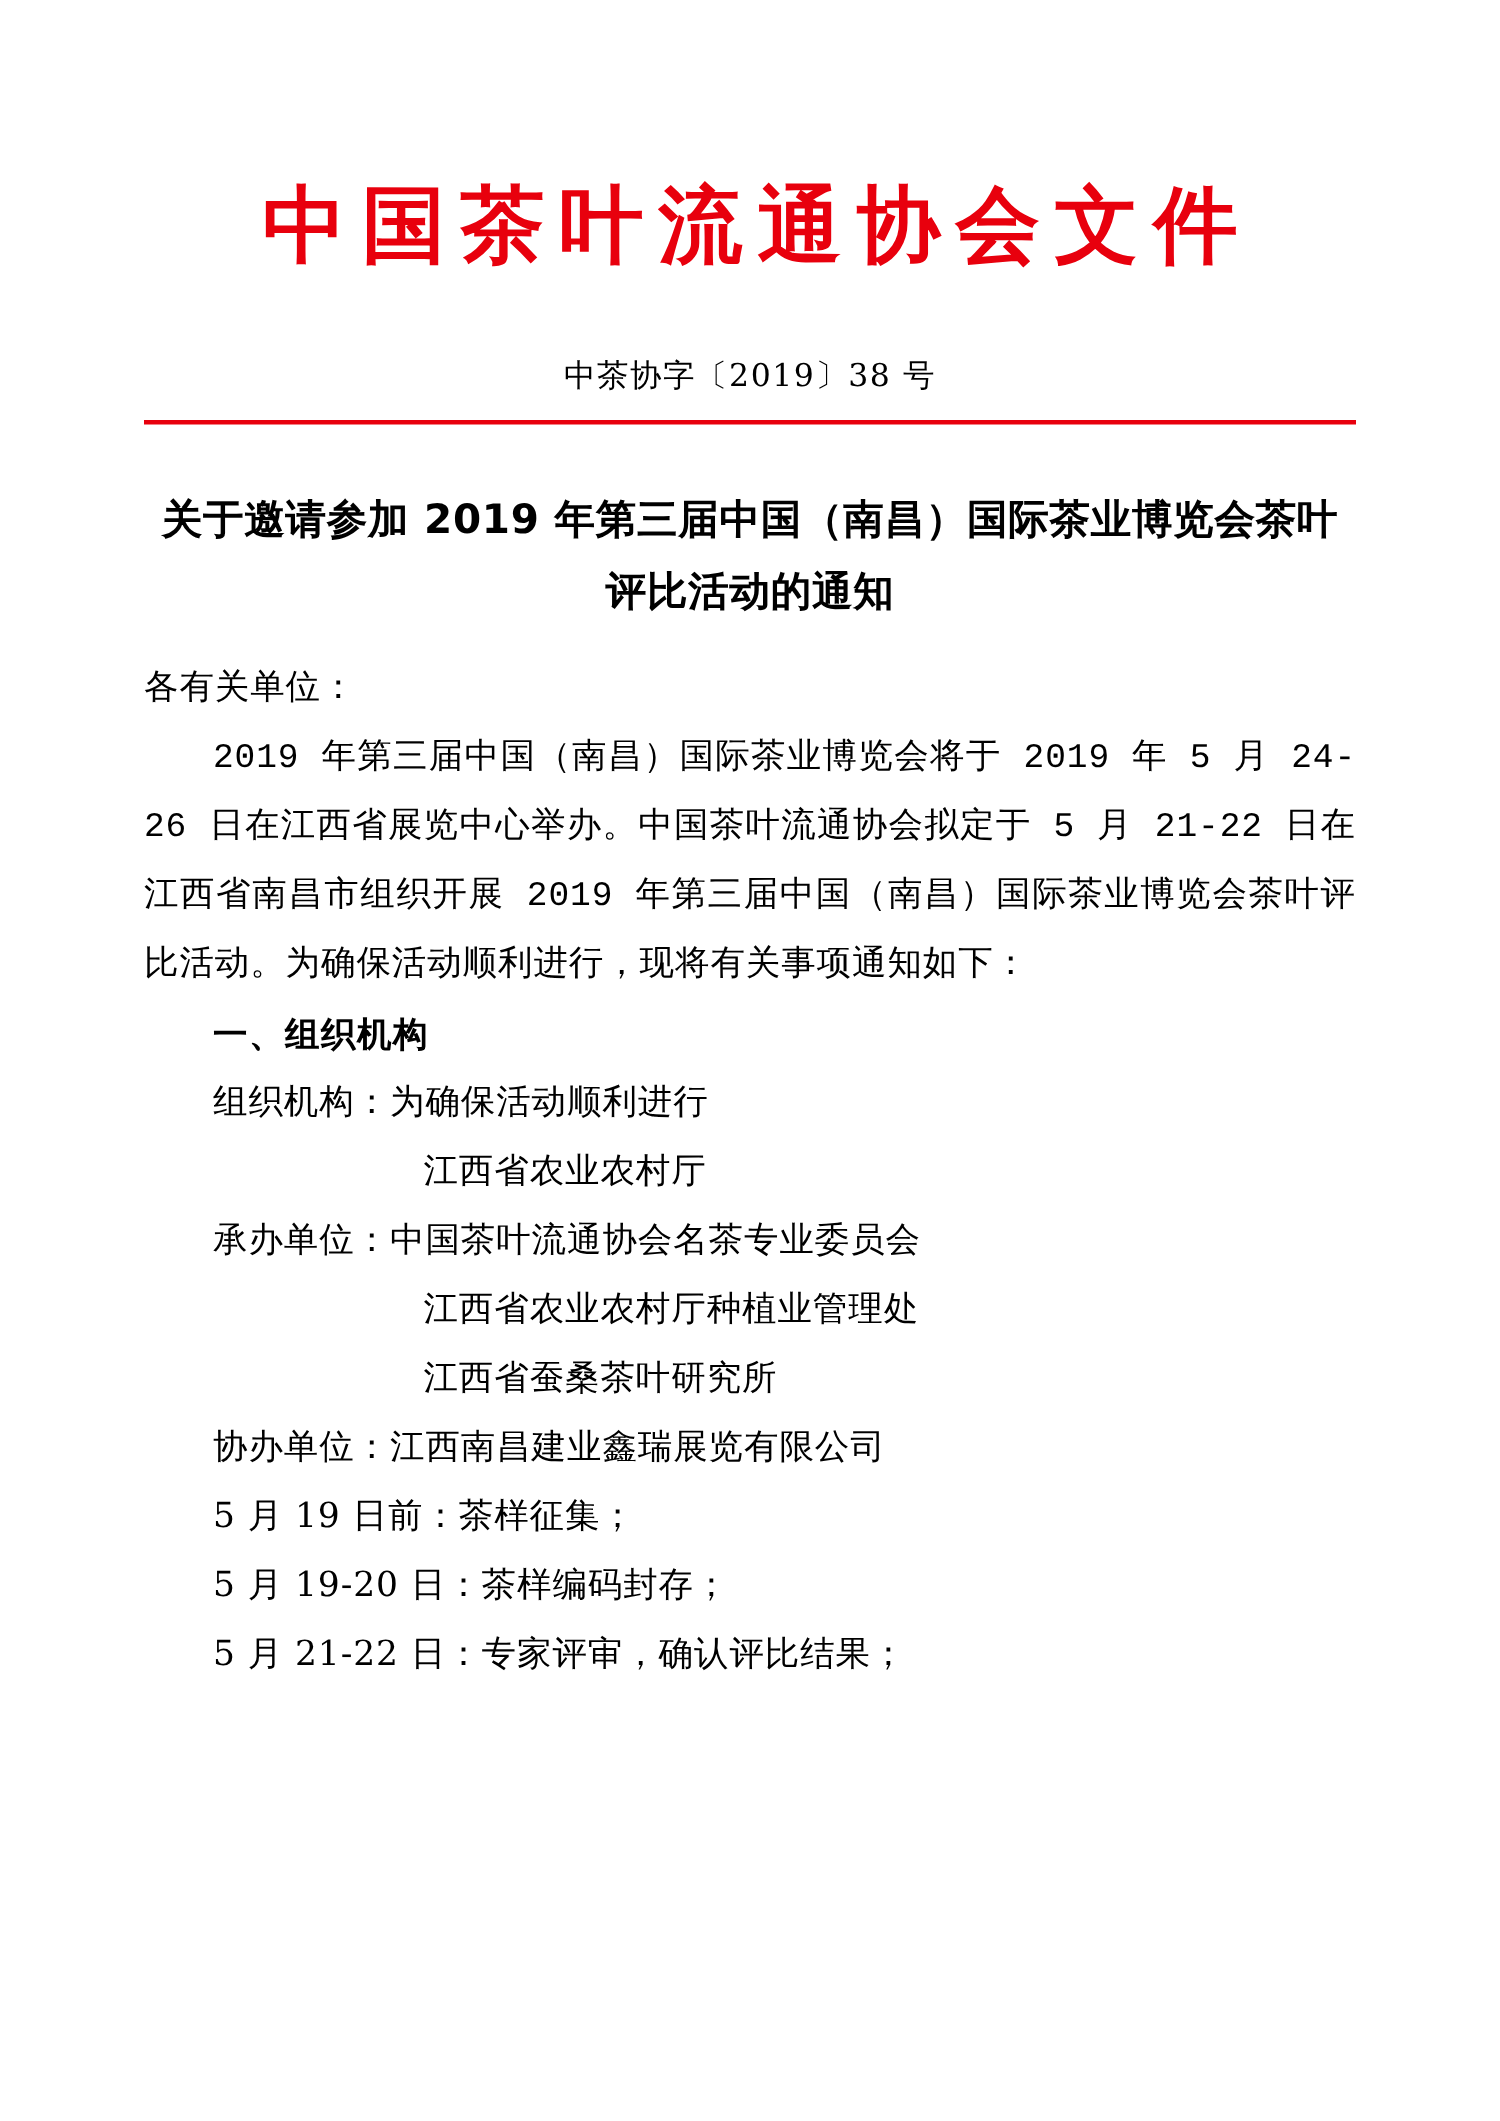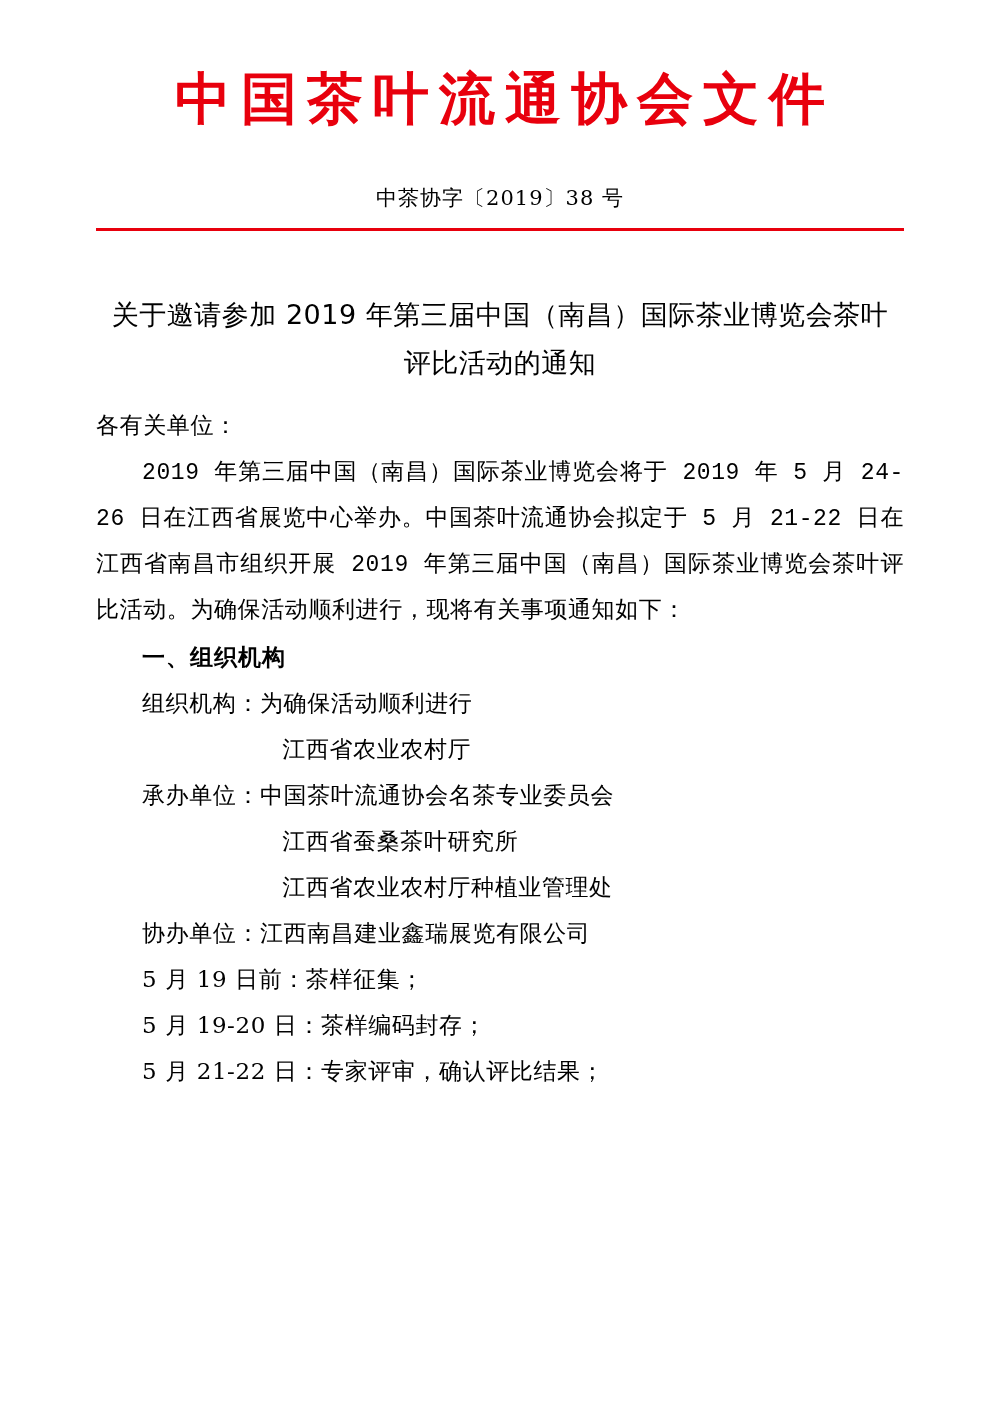--- a/index.html
+++ b/index.html
@@ -18,21 +18,21 @@
   .page {
     width: 1000px;
     height: 1414px;
     box-sizing: border-box;
     padding: 0 96px;
     position: relative;
   }
 
   
   .masthead {
-    padding-top: 66px;
+    padding-top: 118px;
     text-align: center;
   }
   .masthead-title {
     color: #e8000d;
     font-family: "DejaVu Serif", "Liberation Serif", serif;
     font-weight: bold;
     font-size: 56px;
     letter-spacing: 10px;
     line-height: 1.15;
     white-space: nowrap;
@@ -47,24 +47,24 @@
   }
   .red-rule {
     margin-top: 16px;
     height: 3px;
     background: #e8000d;
     width: 100%;
   }
 
   
   .doc-title {
-    margin-top: 60px;
+    margin-top: 40px;
     text-align: center;
     font-family: "DejaVu Sans", "Liberation Sans", sans-serif;
-    font-weight: normal;
+    font-weight: bold;
     font-size: 27px;
     line-height: 1.75;
     letter-spacing: 0.5px;
     padding: 0 10px;
   }
 
   
   .body-text {
     margin-top: 18px;
     font-size: 23px;
@@ -118,22 +118,22 @@
     <p class="p">各有关单位：</p>
 
     <p class="p indent2">2019 年第三届中国（南昌）国际茶业博览会将于 2019 年 5 月 24-26 日在江西省展览中心举办。中国茶叶流通协会拟定于 5 月 21-22 日在江西省南昌市组织开展 2019 年第三届中国（南昌）国际茶业博览会茶叶评比活动。为确保活动顺利进行，现将有关事项通知如下：</p>
 
     <p class="section-head">一、组织机构</p>
 
     <p class="hang"><span>组织机构：</span><span>为确保活动顺利进行</span></p>
     <p class="sub-indent">江西省农业农村厅</p>
 
     <p class="hang"><span>承办单位：</span><span>中国茶叶流通协会名茶专业委员会</span></p>
+    <p class="sub-indent">江西省农业农村厅种植业管理处</p>
     <p class="sub-indent">江西省蚕桑茶叶研究所</p>
-    <p class="sub-indent">江西省农业农村厅种植业管理处</p>
 
     <p class="hang"><span>协办单位：</span><span>江西南昌建业鑫瑞展览有限公司</span></p>
 
 
     <p class="list-line">5 月 19 日前：茶样征集；</p>
     <p class="list-line">5 月 19-20 日：茶样编码封存；</p>
     <p class="list-line">5 月 21-22 日：专家评审，确认评比结果；</p>
 
   </div>
 </div>

